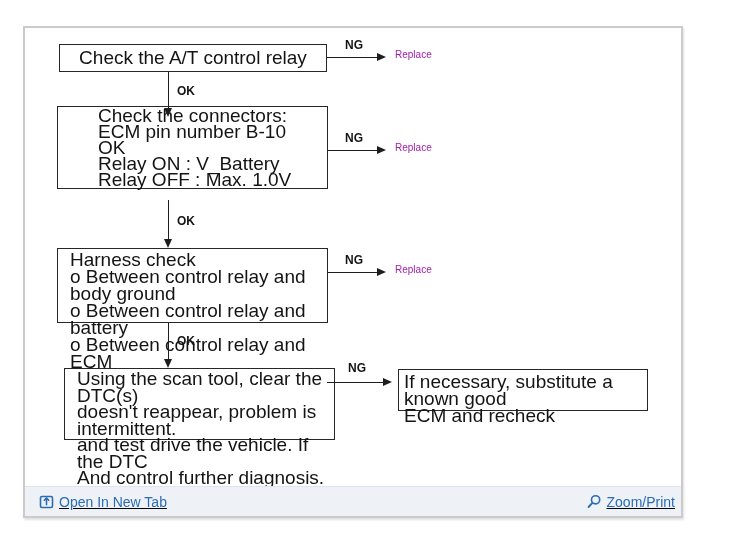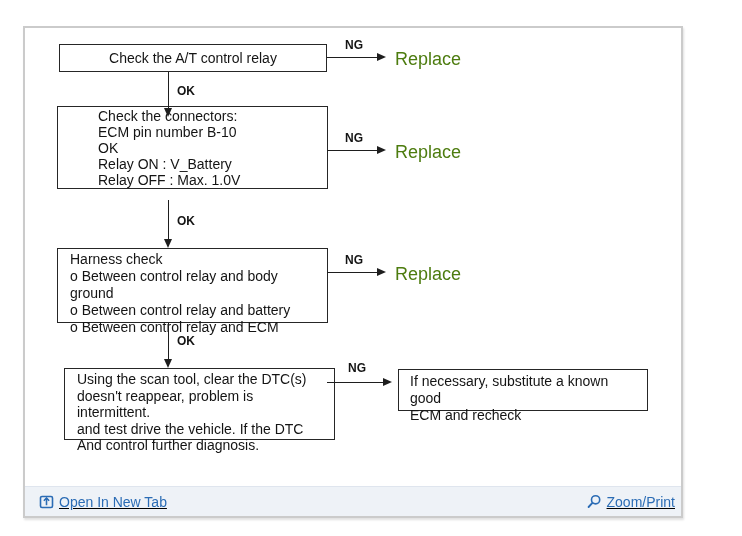--- a/index.html
+++ b/index.html
@@ -7,46 +7,46 @@
        font-family:"Liberation Sans","DejaVu Sans",sans-serif;}
 
   
   .frame{position:absolute;left:23px;top:26px;width:660px;height:492px;
          box-sizing:border-box;border:2px solid #cbcbcb;background:#fff;
          box-shadow:1px 2px 2px rgba(0,0,0,.12);}
   .canvas{position:absolute;left:0;top:0;right:0;bottom:30px;}
 
   
   .box{position:absolute;box-sizing:border-box;background:#fff;
-       border:1.5px solid #262626;color:#141414;font-size:14px;}
+       border:1.5px solid #262626;color:#141414;font-size:19px;}
   .b1{left:34px;top:16px;width:268px;height:28px;
       display:flex;align-items:center;justify-content:center;}
   .b2{left:32px;top:78px;width:271px;height:83px;padding:1px 4px 0 40px;line-height:16px;}
   .b3{left:32px;top:220px;width:271px;height:75px;padding:2px 4px 0 12px;line-height:17px;}
   .b4{left:32px;top:340px;width:271px;height:72px;padding:2px 4px 0 12px;line-height:16.5px;margin-left:7px;}
-  .b5{left:373px;top:341px;width:250px;height:42px;padding:3px 4px 0 11px;line-height:17px;}
+  .b5{left:373px;top:341px;width:250px;height:42px;padding:3px 4px 0 5px;line-height:17px;}
 
   
   .hl{position:absolute;height:0;border-top:1.5px solid #1e1e1e;}
   .vl{position:absolute;width:0;border-left:1.5px solid #1e1e1e;}
   .tr{position:absolute;width:0;height:0;border-top:4.5px solid transparent;
       border-bottom:4.5px solid transparent;border-left:9px solid #1e1e1e;}
   .td{position:absolute;width:0;height:0;border-left:4.5px solid transparent;
       border-right:4.5px solid transparent;border-top:9px solid #1e1e1e;}
   .h1{left:302px;top:29px;width:50px;}  .t1{left:352px;top:25px;}
   .h2{left:302px;top:122px;width:50px;} .t2{left:352px;top:118px;}
   .h3{left:302px;top:244px;width:50px;} .t3{left:352px;top:240px;}
   .h4{left:302px;top:354px;width:56px;} .t4{left:358px;top:350px;}
   .v1{left:143px;top:44px;height:36px;}  .d1{left:139px;top:80px;}
   .v2{left:143px;top:172px;height:39px;} .d2{left:139px;top:211px;}
   .v3{left:143px;top:295px;height:36px;} .d3{left:139px;top:331px;}
 
   
   .lbl{position:absolute;font-size:12px;font-weight:600;color:#141414;}
-  .res{position:absolute;font-size:18px;color:#4d7c0f;}
+  .res{position:absolute;font-size:10px;color:#a21caf;}
   .ng1{left:320px;top:10px;}  .ng2{left:320px;top:103px;}
   .ng3{left:320px;top:225px;} .ng4{left:323px;top:333px;}
   .ok1{left:152px;top:56px;}  .ok2{left:152px;top:186px;} .ok3{left:152px;top:306px;}
   .r1{left:370px;top:21px;}   .r2{left:370px;top:114px;}  .r3{left:370px;top:236px;}
 
   
   .footer{position:absolute;left:0;right:0;bottom:0;height:30px;
           background:#eef2f7;border-top:1px solid #dfe5ee;
           display:flex;align-items:center;justify-content:space-between;
           padding:0 6px 0 14px;box-sizing:border-box;text-decoration:underline;}

